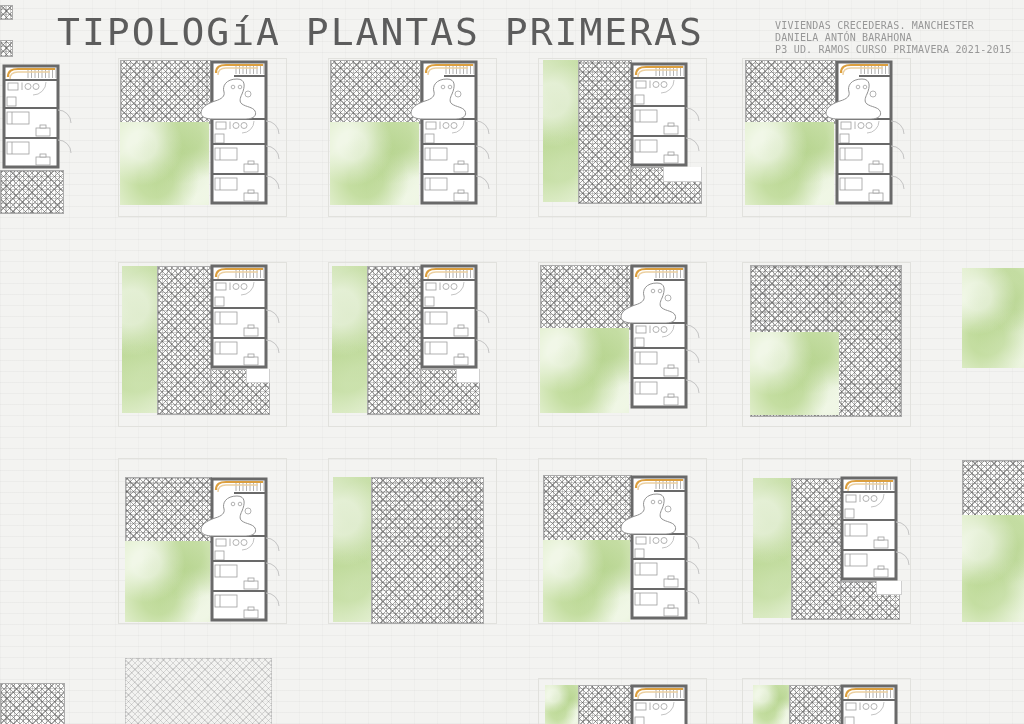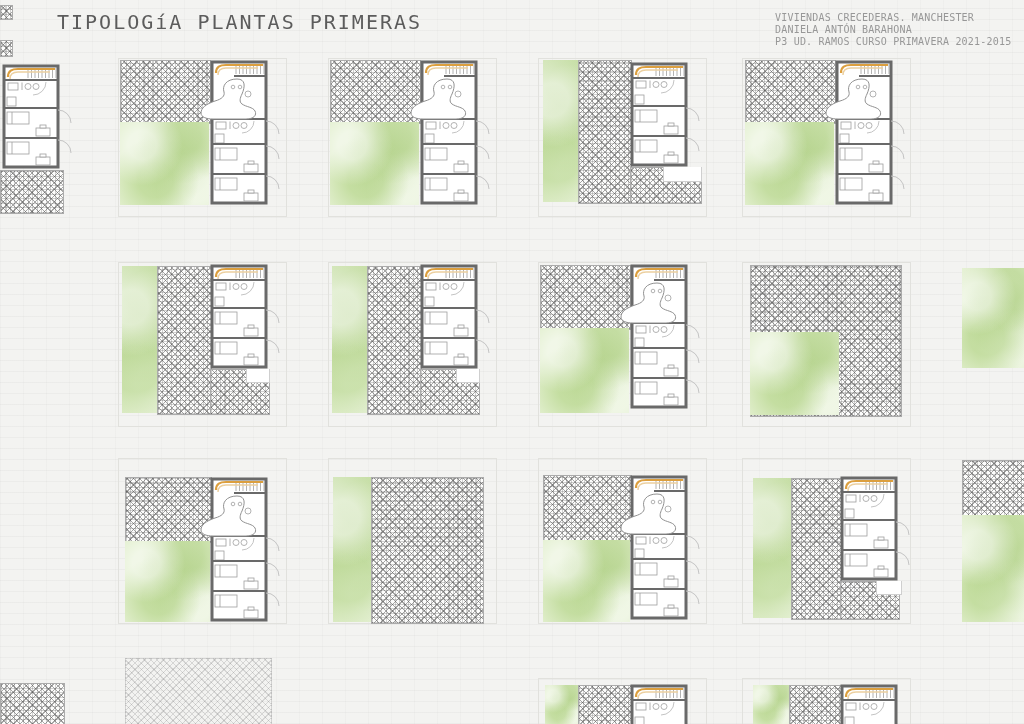--- a/index.html
+++ b/index.html
@@ -10,25 +10,25 @@
   }
   #stage{
     position:relative;width:1024px;height:724px;overflow:hidden;
     background-color:var(--paper,#f3f3f1);
     background-image:
       repeating-linear-gradient(0deg, rgba(110,110,110,.055) 0 1px, transparent 1px 11px),
       repeating-linear-gradient(90deg, rgba(110,110,110,.035) 0 1px, transparent 1px 23px);
   }
   .sheet-title{
     position:absolute;left:57px;top:10px;margin:0;
-    font-size:20px;font-weight:normal;letter-spacing:2px;
+    font-size:38px;font-weight:normal;letter-spacing:2px;
     color:#5c5c5c;font-family:"DejaVu Sans Mono",monospace;white-space:nowrap;
   }
   .credits{
-    position:absolute;left:775px;top:12px;
+    position:absolute;left:775px;top:20px;
     font-size:10px;line-height:12px;letter-spacing:.2px;color:#979797;white-space:nowrap;
   }
   .outline{position:absolute;border:1px solid #e1e1dd;}
   .hatch{
     position:absolute;border:1px solid #ababab;background-color:#fdfdfc;
     background-image:
       repeating-linear-gradient(45deg, rgba(80,80,80,.50) 0 1px, transparent 1px 4.5px),
       repeating-linear-gradient(-45deg, rgba(80,80,80,.50) 0 1px, transparent 1px 4.5px),
       repeating-linear-gradient(0deg, rgba(80,80,80,.26) 0 1px, transparent 1px 4.5px),
       repeating-linear-gradient(90deg, rgba(80,80,80,.26) 0 1px, transparent 1px 4.5px);

